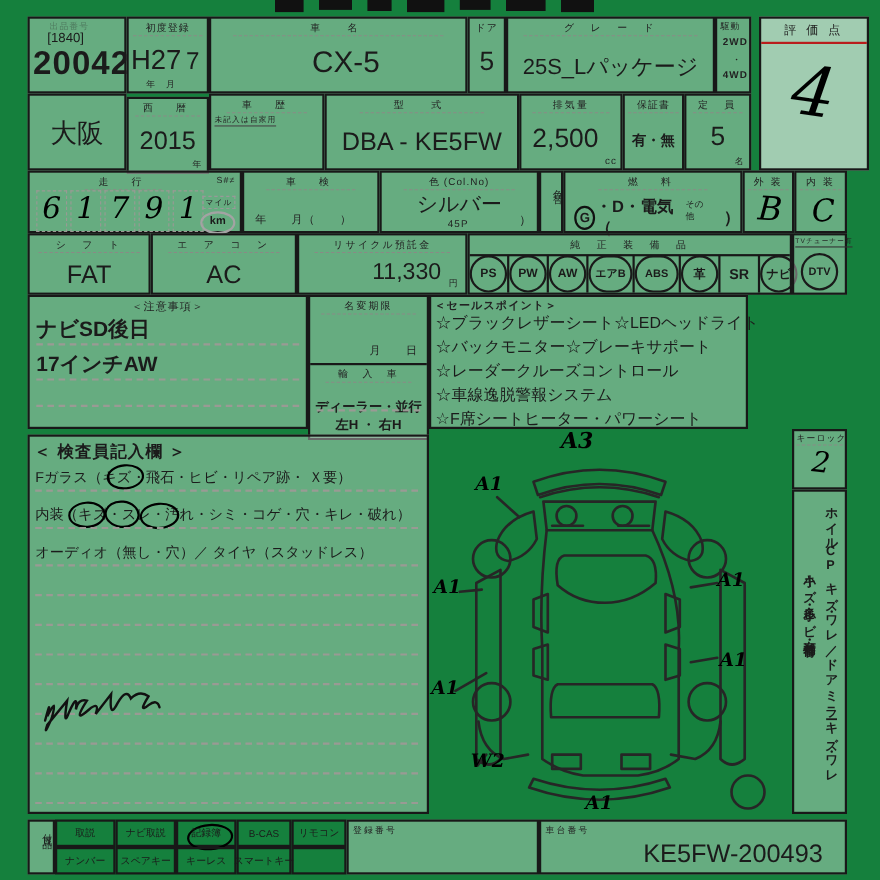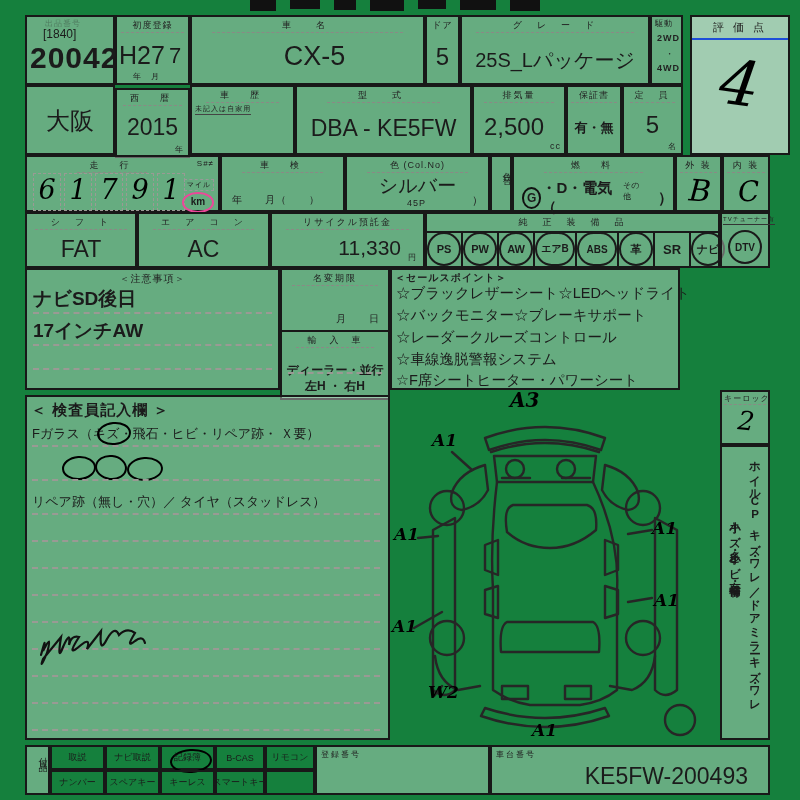--- a/index.html
+++ b/index.html
@@ -71,21 +71,21 @@
   </div>
 
   <div class="box" style="left:650px;top:15px;width:33px;height:70px;">
     <div class="lbl2" style="position:absolute;top:1px;left:3px;font-size:8px;">駆動</div>
     <div class="lbl2" style="position:absolute;top:16px;left:5px;font-size:9px;font-weight:bold;">2WD</div>
     <div class="lbl2" style="position:absolute;top:31px;left:13px;font-size:9px;">・</div>
     <div class="lbl2" style="position:absolute;top:46px;left:5px;font-size:9px;font-weight:bold;">4WD</div>
   </div>
 
   <div class="box" style="left:690px;top:15px;width:100px;height:140px;background:rgba(255,255,255,.6);">
-    <div class="lbl" style="position:absolute;top:3px;left:0;right:0;font-size:11px;border-bottom:2px solid #1d4ed8;padding-bottom:3px;">評 価 点</div>
+    <div class="lbl" style="position:absolute;top:3px;left:0;right:0;font-size:11px;border-bottom:2px solid #b91c1c;padding-bottom:3px;">評 価 点</div>
     <div class="hand" style="position:absolute;top:30px;left:28px;font-size:62px;transform:rotate(8deg);">4</div>
   </div>
 
   <div class="box" style="left:25px;top:85px;width:90px;height:70px;">
     <div style="position:absolute;top:18px;left:0;right:0;text-align:center;font-size:24px;">大阪</div>
   </div>
 
   <div class="box" style="left:115px;top:88px;width:75px;height:70px;">
     <div class="lbl dashu" style="position:absolute;top:2px;left:6px;right:6px;letter-spacing:6px;">西　暦</div>
     <div style="position:absolute;top:24px;left:0;right:0;text-align:center;font-size:23px;">2015</div>
@@ -124,21 +124,21 @@
     <div class="lbl2" style="position:absolute;top:2px;right:4px;font-size:8px;">S#≠</div>
     <div style="position:absolute;top:16px;left:6px;display:flex;gap:3px;">
       <div style="width:26px;height:36px;border:1px dashed #9a9a94;text-align:center;"><span class="hand" style="font-size:27px;">6</span></div>
       <div style="width:26px;height:36px;border:1px dashed #9a9a94;text-align:center;"><span class="hand" style="font-size:27px;">1</span></div>
       <div style="width:26px;height:36px;border:1px dashed #9a9a94;text-align:center;"><span class="hand" style="font-size:27px;">7</span></div>
       <div style="width:26px;height:36px;border:1px dashed #9a9a94;text-align:center;"><span class="hand" style="font-size:27px;">9</span></div>
       <div style="width:26px;height:36px;border:1px dashed #9a9a94;text-align:center;"><span class="hand" style="font-size:27px;">1</span></div>
     </div>
     <div style="position:absolute;top:16px;left:155px;width:34px;text-align:center;">
       <div class="lbl2" style="font-size:7px;border:1px dashed #999;display:inline-block;padding:0 2px;">マイル</div>
-      <div style="margin-top:1px;border:2px solid #ec4899;border-radius:50%;width:28px;height:17px;line-height:16px;font-size:10px;font-weight:bold;"><span>km</span></div>
+      <div style="margin-top:1px;border:2px solid #a3a3a3;border-radius:50%;width:28px;height:17px;line-height:16px;font-size:10px;font-weight:bold;"><span>km</span></div>
     </div>
   </div>
 
   <div class="box" style="left:220px;top:155px;width:125px;height:57px;">
     <div class="lbl dashu" style="position:absolute;top:2px;left:20px;right:20px;letter-spacing:6px;">車　検</div>
     <div class="lbl2" style="position:absolute;bottom:3px;left:10px;font-size:10px;">年　　月（　　）</div>
   </div>
 
   <div class="box" style="left:345px;top:155px;width:145px;height:57px;">
     <div class="lbl dashu" style="position:absolute;top:2px;left:20px;right:20px;letter-spacing:1px;">色 (Col.No)</div>
@@ -248,21 +248,22 @@
     <div style="position:absolute;top:14px;left:4px;font-size:14.5px;white-space:nowrap;">☆ブラックレザーシート☆LEDヘッドライト</div>
     <div style="position:absolute;top:36px;left:4px;font-size:14.5px;white-space:nowrap;">☆バックモニター☆ブレーキサポート</div>
     <div style="position:absolute;top:58px;left:4px;font-size:14.5px;white-space:nowrap;">☆レーダークルーズコントロール</div>
     <div style="position:absolute;top:80px;left:4px;font-size:14.5px;white-space:nowrap;">☆車線逸脱警報システム</div>
     <div style="position:absolute;top:101px;left:4px;font-size:14.5px;white-space:nowrap;">☆F席シートヒーター・パワーシート</div>
   </div>
 
   <div class="box" style="left:25px;top:395px;width:365px;height:345px;">
     <div style="position:absolute;top:4px;left:4px;font-size:15px;font-weight:bold;letter-spacing:1px;">＜ 検査員記入欄 ＞</div>
     <div style="position:absolute;top:28px;left:5px;font-size:13px;white-space:nowrap;">Fガラス（キズ・飛石・ヒビ・リペア跡・ Ｘ要）</div>
-    <div style="position:absolute;top:96px;left:5px;font-size:13px;white-space:nowrap;">リペア跡（無し・穴）／ タイヤ（スタッドレス）</div>
+    <div style="position:absolute;top:62px;left:5px;font-size:13px;white-space:nowrap;">内装（キズ・スレ・汚れ・シミ・コゲ・穴・キレ・破れ）</div>
+    <div style="position:absolute;top:96px;left:5px;font-size:13px;white-space:nowrap;">オーディオ（無し・穴）／ タイヤ（スタッドレス）</div>
 
     <div class="circ-annot" style="left:35px;top:59px;width:30px;height:20px;"></div>
     <div class="circ-annot" style="left:68px;top:58px;width:28px;height:21px;transform:rotate(6deg);"></div>
     <div class="circ-annot" style="left:100px;top:60px;width:32px;height:20px;"></div>
     <div class="circ-annot" style="left:70px;top:25px;width:30px;height:19px;transform:rotate(-5deg);"></div>
 
     <div class="dash-line" style="left:5px;right:8px;top:48px;"></div>
     <div class="dash-line" style="left:5px;right:8px;top:82px;"></div>
     <div class="dash-line" style="left:5px;right:8px;top:116px;"></div>
     <div class="dash-line" style="left:5px;right:8px;top:143px;"></div>

